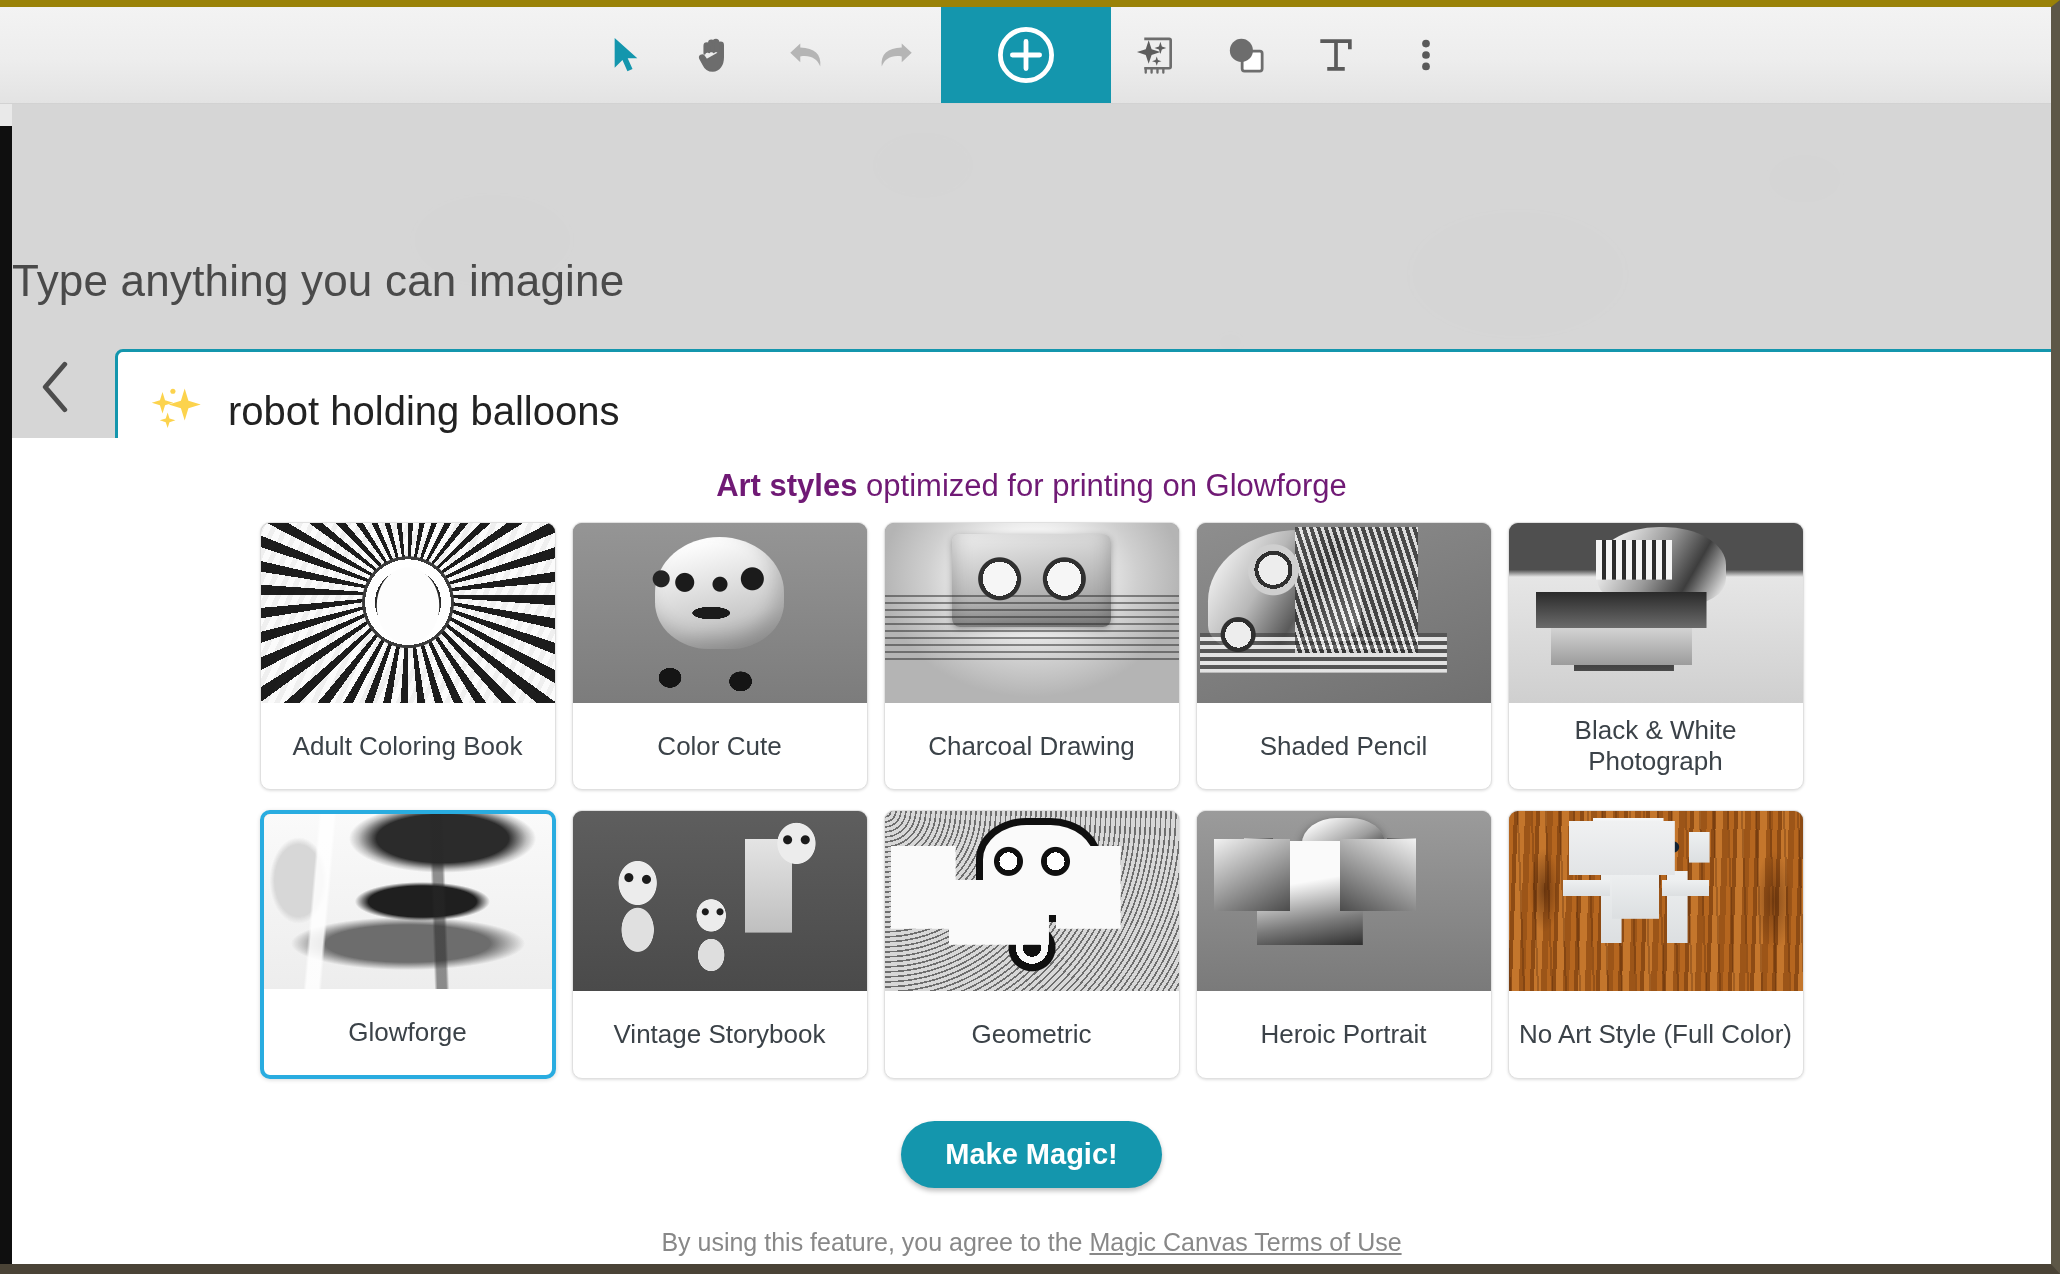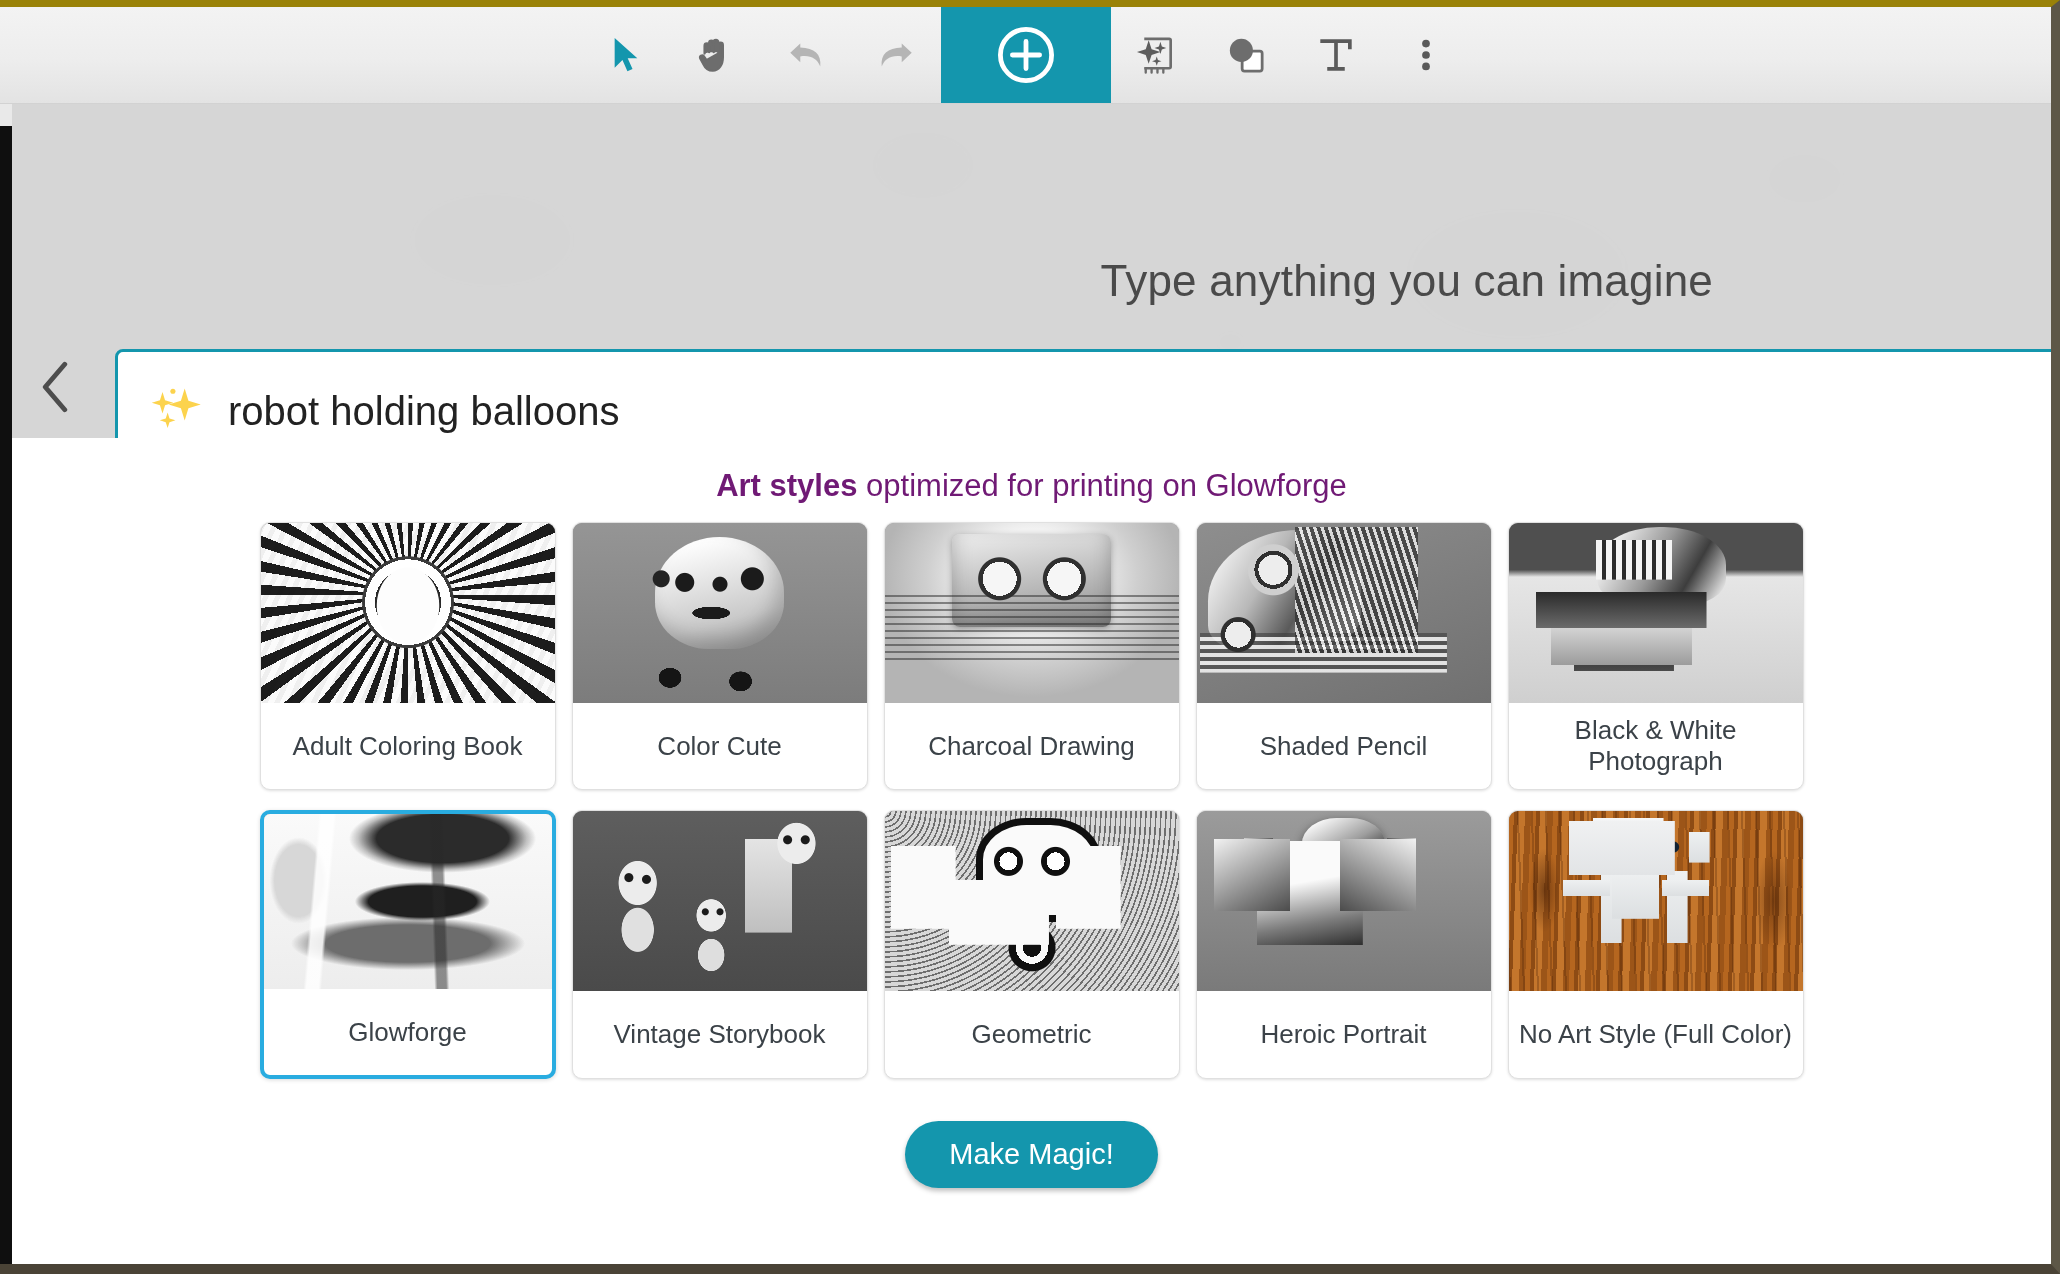--- a/index.html
+++ b/index.html
@@ -101,21 +101,21 @@
     left: 12px; top: 97px;
     width: 2039px;
     height: 334px;
     background: rgba(211,211,211,0.93);
     z-index: 50;
   }
   #prompt-heading {
     position: absolute;
     left: 0; top: 152px;
     width: 1701px;
-    text-align: right;
+    text-align: left;
     font-size: 44px;
     color: #4a4a4a;
     font-weight: 400;
     letter-spacing: .2px;
   }
   #back-arrow {
     position: absolute;
     left: 15px; top: 255px;
     width: 56px; height: 56px;
     display: flex; align-items: center; justify-content: center;
@@ -448,21 +448,21 @@
       linear-gradient(#f6f7f8,#e9eaec) 38% 4%/24% 5% no-repeat;
   }
 
   
   #make-magic-wrap { text-align: center; margin-top: 42px; }
   #make-magic-btn {
     display: inline-block;
     background: #1496ad;
     color: #ffffff;
     font-size: 29px;
-    font-weight: 400;
+    font-weight: 700;
     border: none;
     border-radius: 34px;
     padding: 17px 44px;
     cursor: pointer;
     box-shadow: 0 3px 5px rgba(0,0,0,.25);
     font-family: "Liberation Sans", sans-serif;
   }
   #terms-line {
     text-align: center;
     margin-top: 40px;
@@ -660,14 +660,17 @@
             <div class="art art-color"></div>
           </div>
           <div class="card-label">No Art Style (Full Color)</div>
         </div>
       </div>
 
     <div id="make-magic-wrap">
       <button id="make-magic-btn">Make Magic!</button>
     </div>
 
+    <div id="terms-line">
+      <span>By using this feature, you agree to the </span><a id="terms-link">Magic Canvas Terms of Use</a>
+    </div>
   </div>
 </div>
 
 </body></html>

